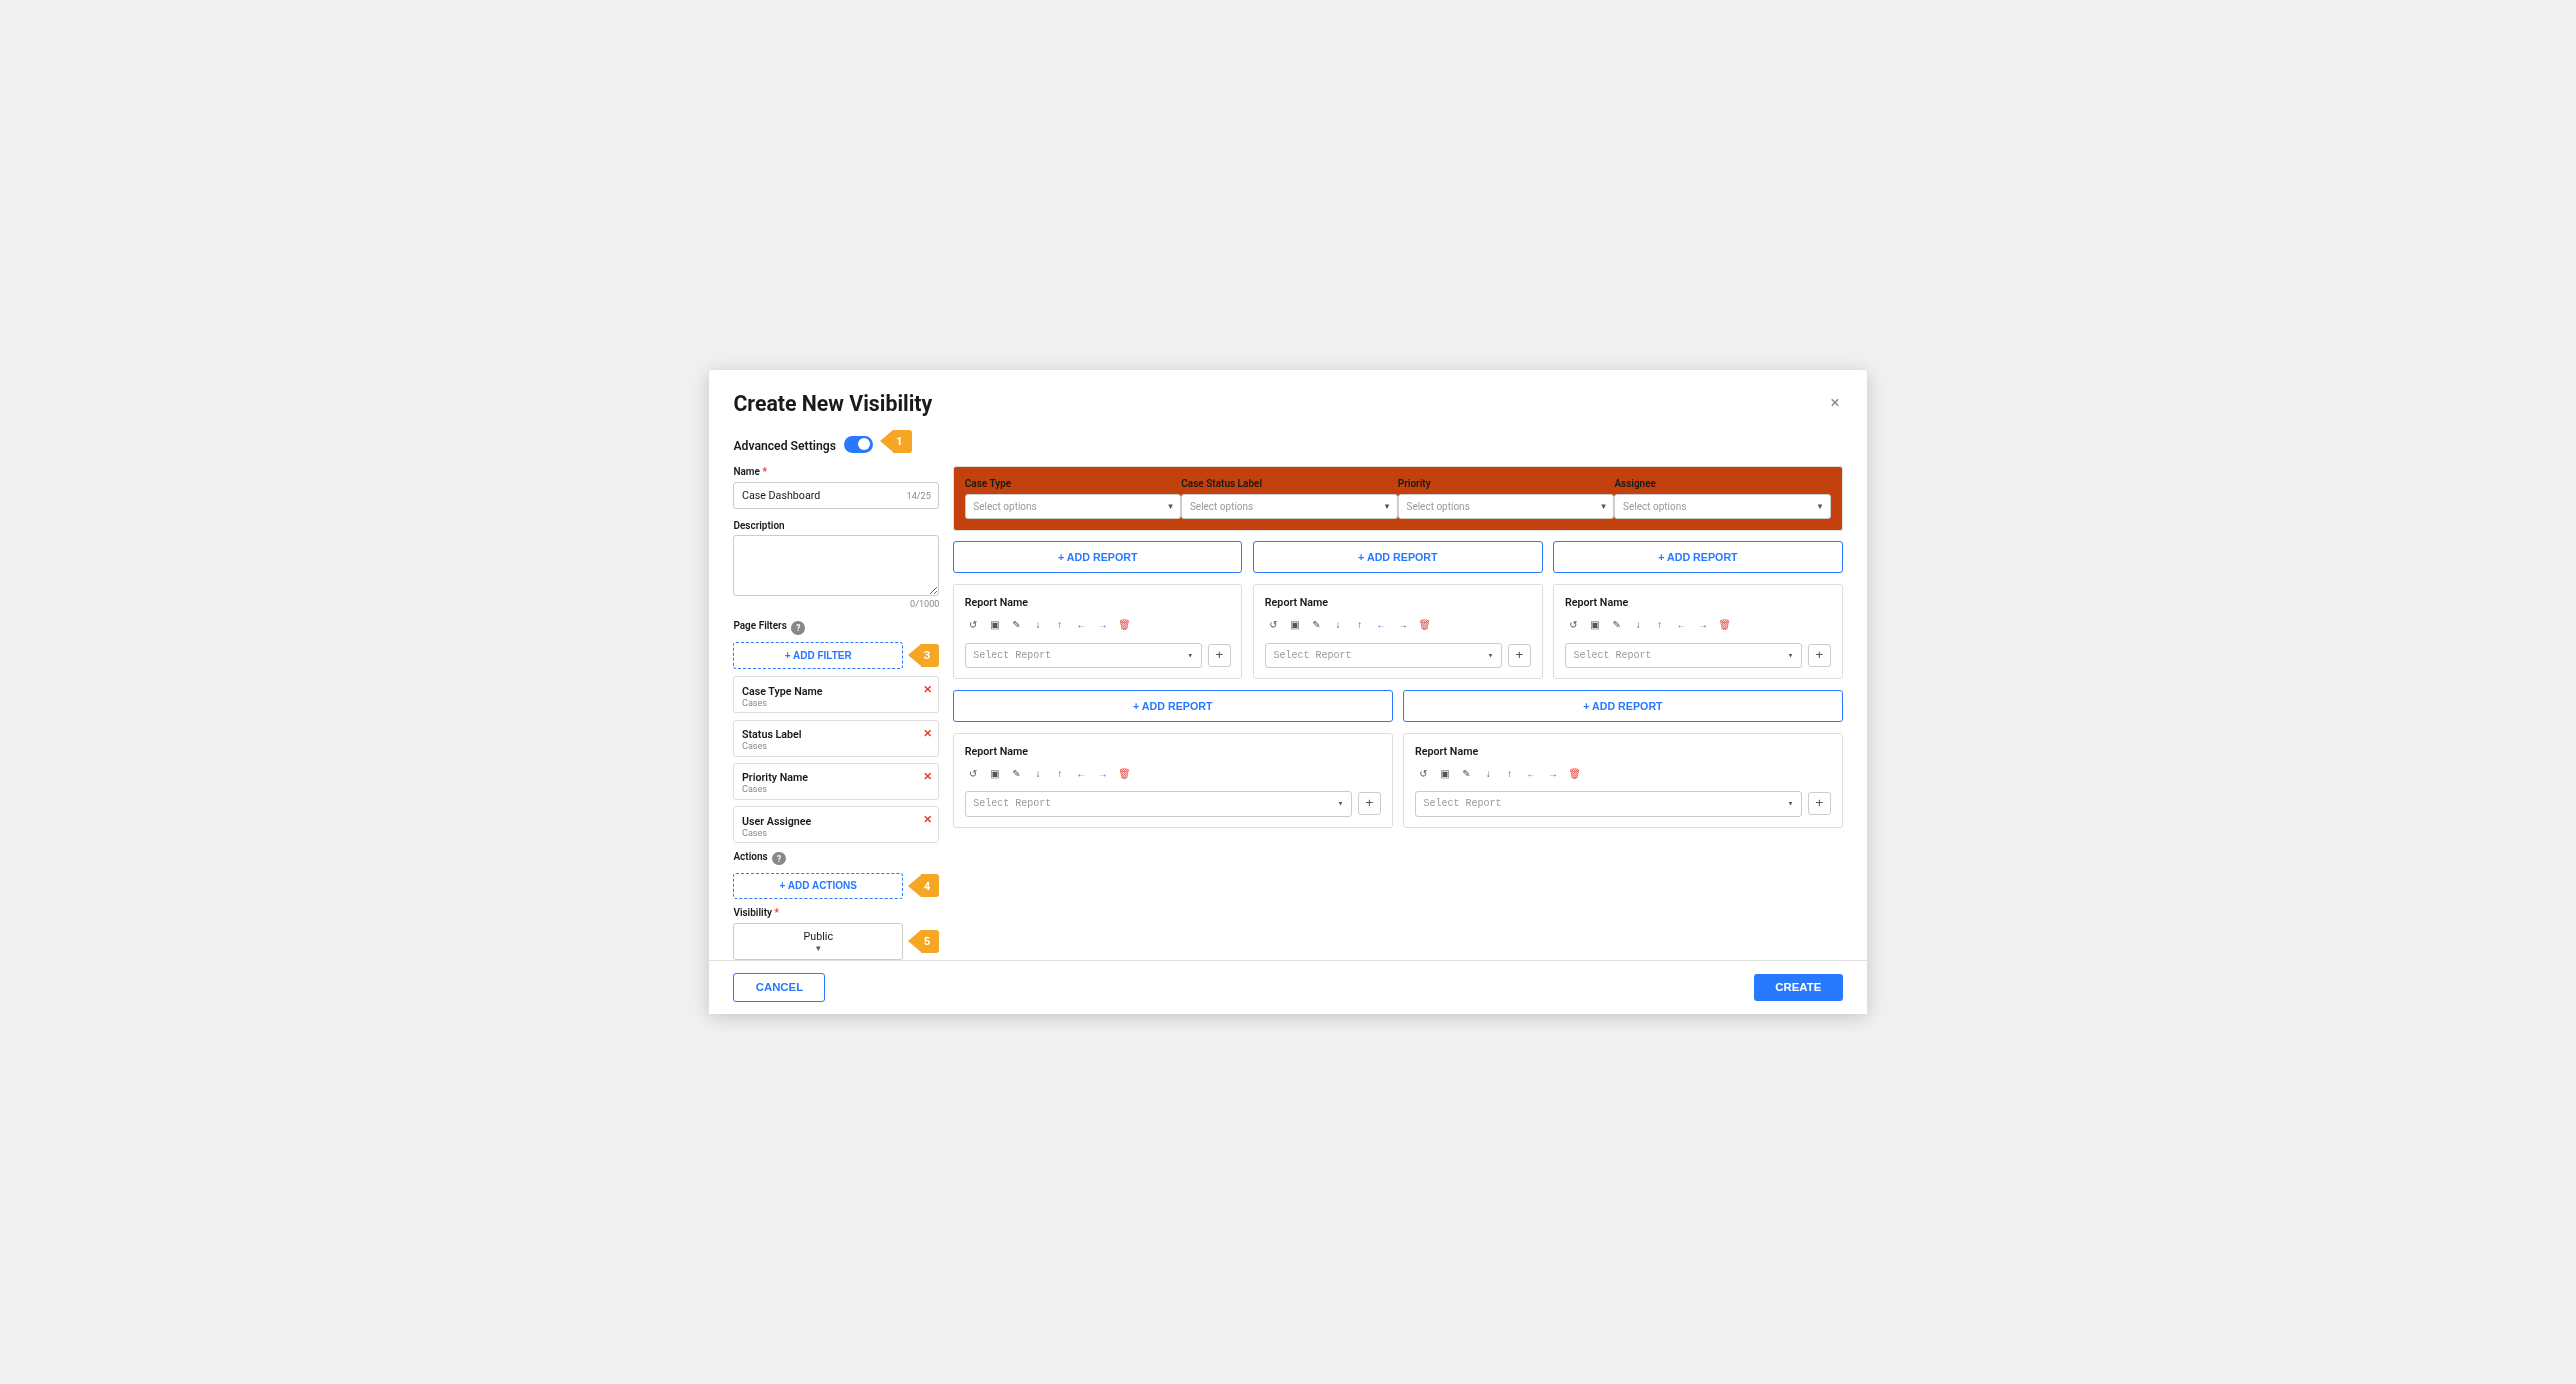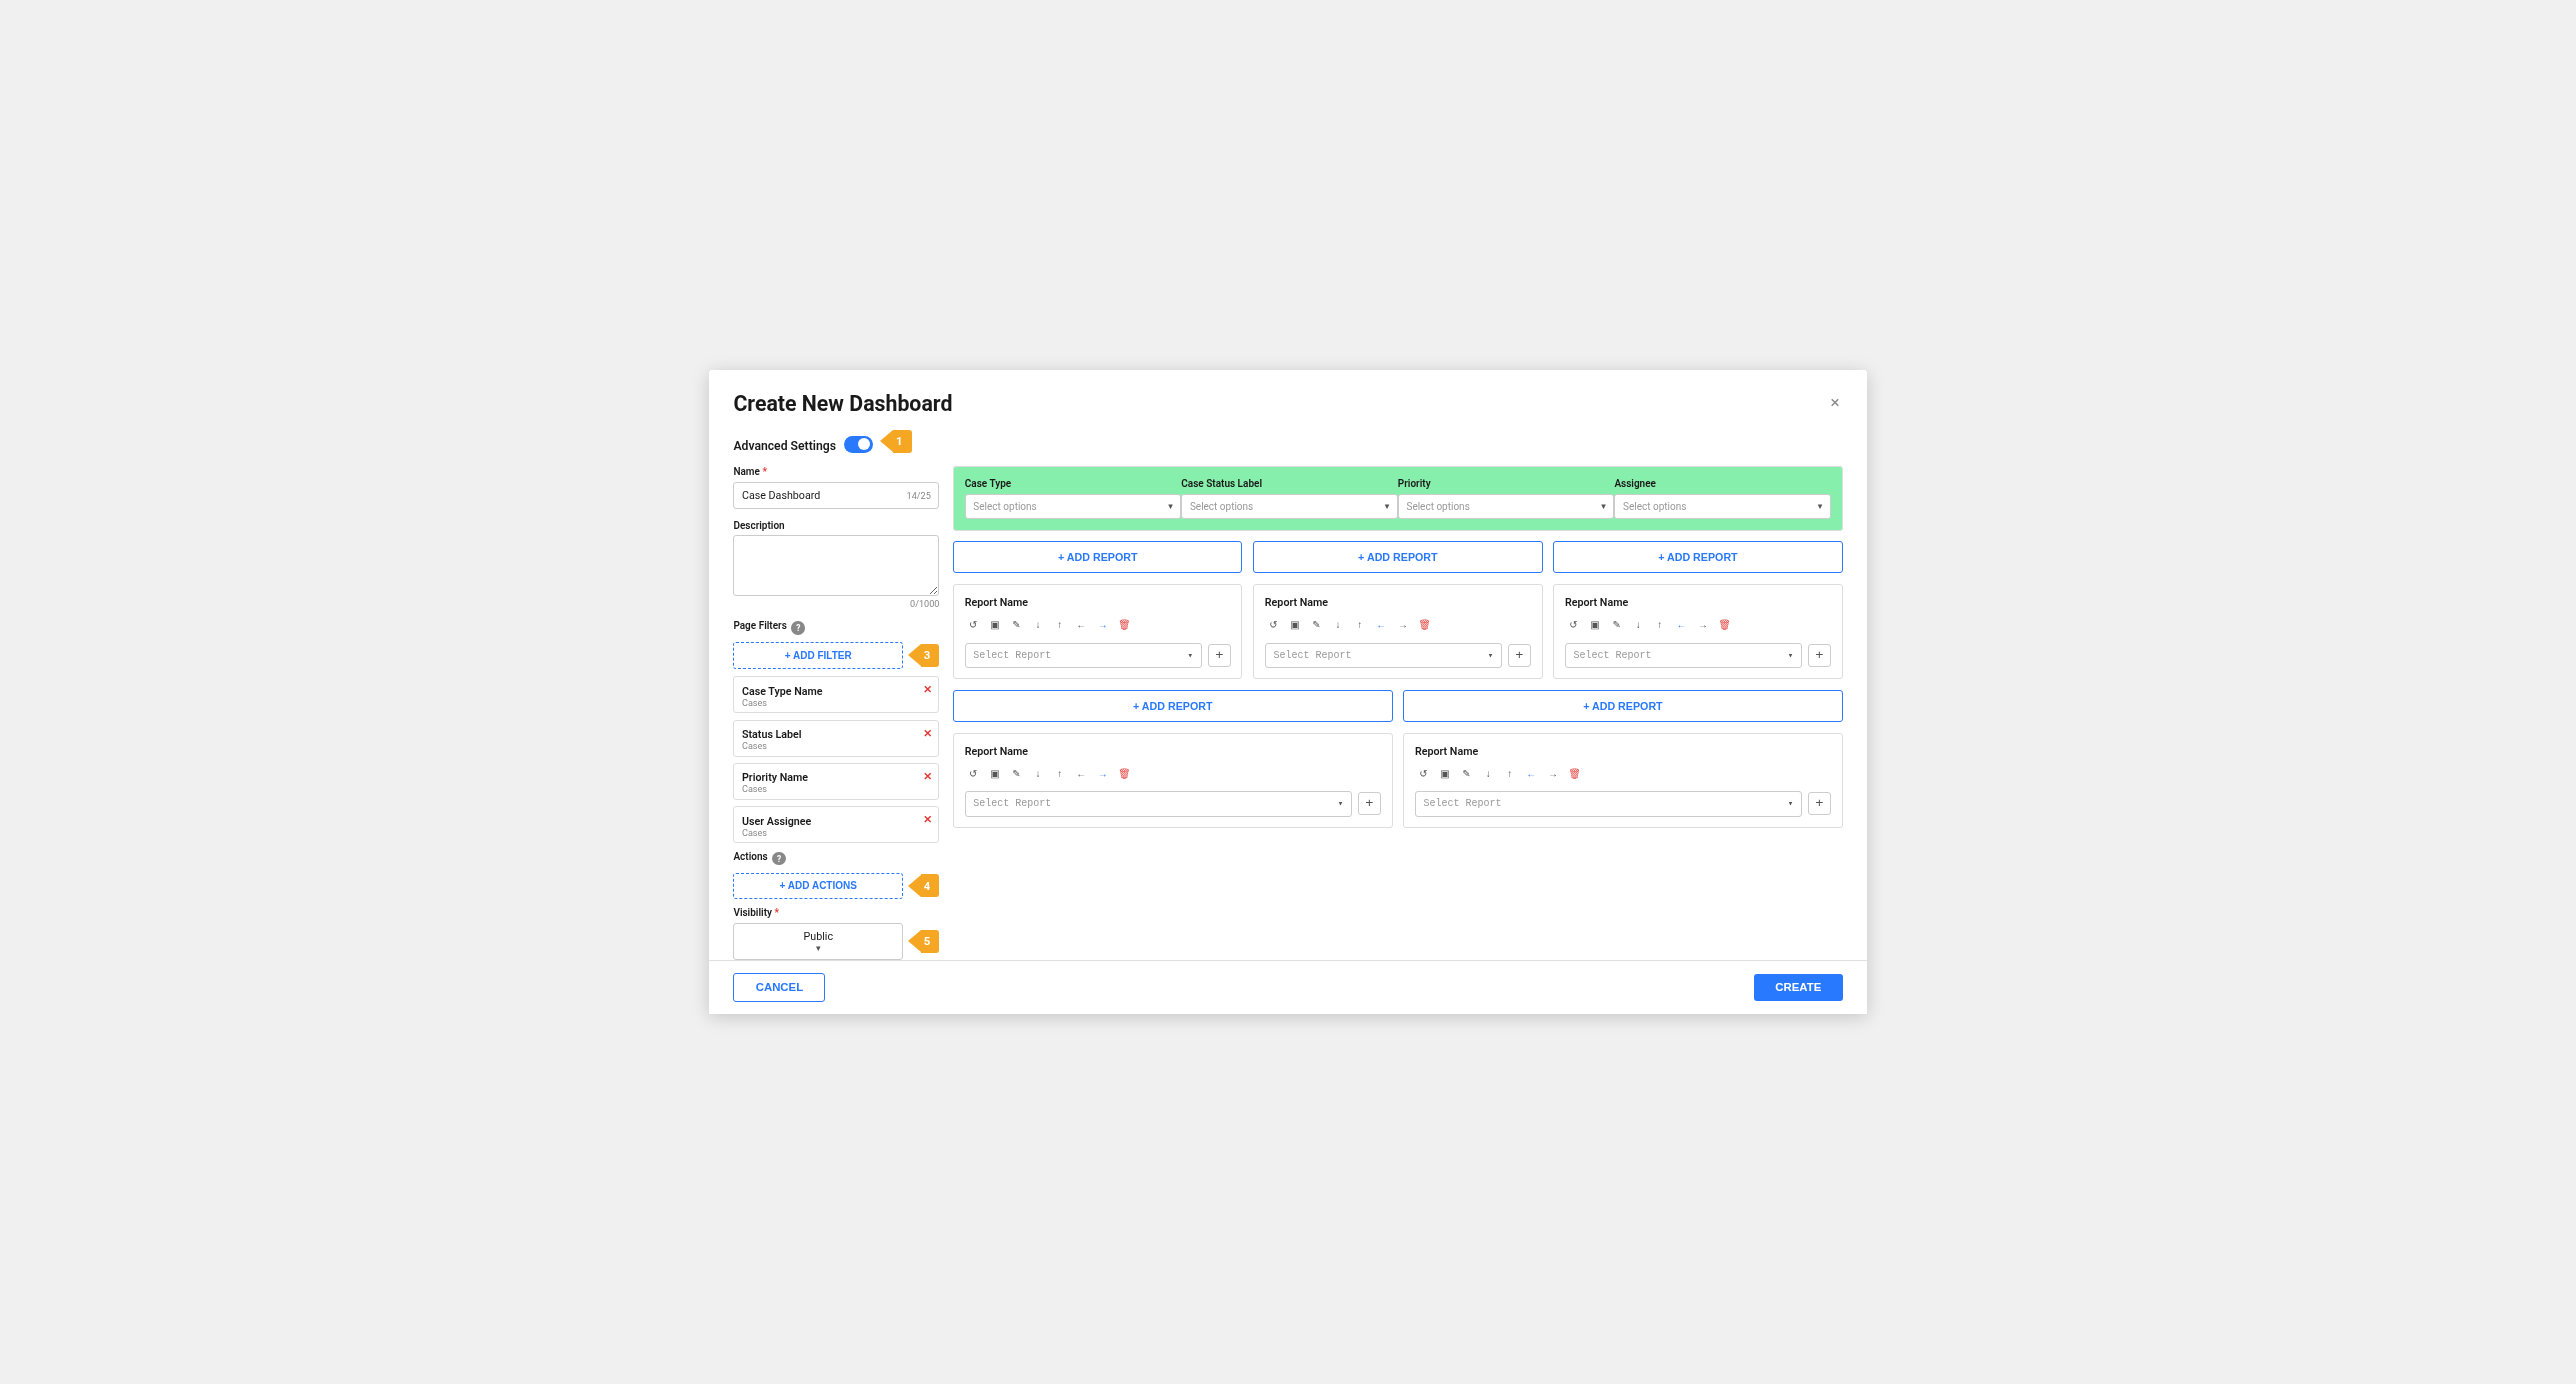--- a/index.html
+++ b/index.html
@@ -249,21 +249,21 @@
 
     
     .filter-bar {
       display: grid;
       grid-template-columns: 1fr 1fr 1fr 1fr;
       gap: 0;
       margin-bottom: 10.7px;
       border: 1.1px solid #ddd;
       border-radius: 3px;
       padding: 10.7px;
-      background: #86efac;
+      background: #c2410c;
     }
     .filter-col-label {
       font-size: 10px;
       font-weight: 600;
       color: #1a1a1a;
       margin-bottom: 4.6px;
     }
     .select-dropdown {
       border: 1.1px solid #ccc;
       border-radius: 3px;
@@ -399,21 +399,21 @@
       padding: 7.6px 21.3px;
       cursor: pointer;
     }
   </style>
 </head>
 <body>
 
 <div class="modal-overlay">
 
   <div class="modal-header">
-    <h1 class="modal-title">Create New Dashboard</h1>
+    <h1 class="modal-title">Create New Visibility</h1>
     <span class="close-icon">×</span>
   </div>
 
   <div class="modal-body">
 
     <div class="advanced-settings-row">
       <span class="advanced-settings-label">Advanced Settings</span>
       <div class="toggle-switch"></div>
       <div class="badge-wrap">
         <div class="badge-triangle"></div>

